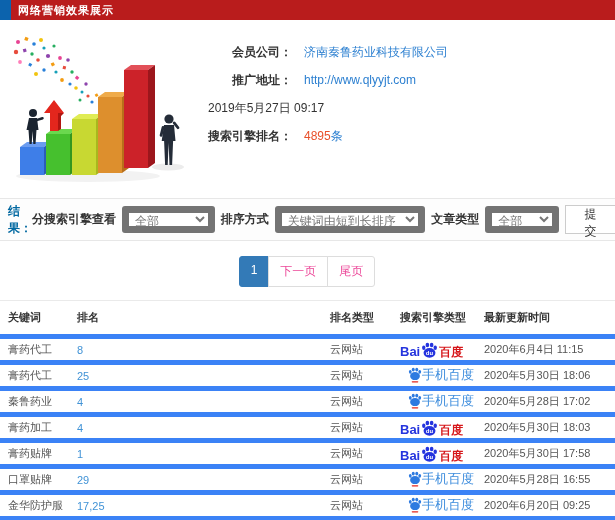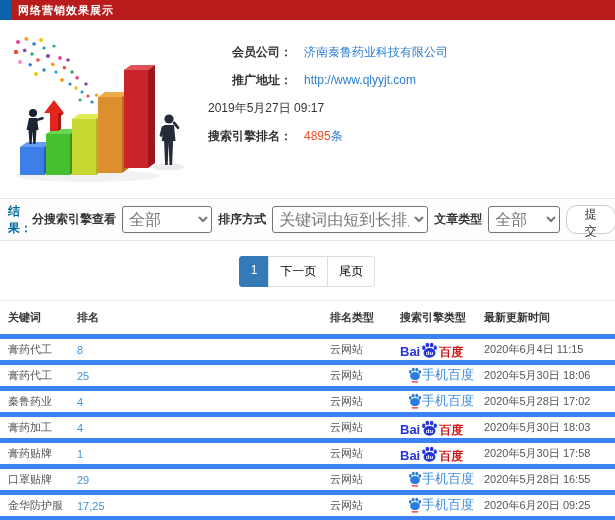--- a/index.html
+++ b/index.html
@@ -22,29 +22,29 @@
   .rank-count { color: #e8502a; }
   .rank-unit { color: #2b7fd0; }
 
   
   .filter-bar { margin-top: 8px; border-top: 1px solid #e7e7e7; border-bottom: 1px solid #e7e7e7;
     background: #fdfdfd; height: 43px; display: flex; align-items: center;
     justify-content: space-between; padding: 0 8px; }
   .result-label { font-size: 12px; font-weight: bold; color: #0369a1; }
   .filter-controls { display: flex; align-items: center; gap: 6px; }
   .filter-label { font-size: 12px; font-weight: bold; color: #333; white-space: nowrap; }
-  .filter-select { height: 27px; border: 1px solid #737373; border-radius: 3px; background: #fff;
-    color: #777; font-size: 16px; font-family: "Liberation Sans", sans-serif; padding: 0 2px; }
+  .filter-select { height: 27px; border: 7px solid #737373; border-radius: 3px; background: #fff;
+    color: #777; font-size: 12px; font-family: "Liberation Sans", sans-serif; padding: 0 2px; }
   .sel-engine { width: 96px; } .sel-sort { width: 156px; } .sel-type { width: 76px; }
-  .submit-btn { height: 29px; padding: 0 13px; border: 1px solid #ccc; border-radius: 11px;
+  .submit-btn { height: 29px; padding: 0 13px; border: 1px solid #ccc; border-radius: 0;
     background: #fff; color: #333; font-size: 12px; cursor: pointer; }
 
   
   .pagination { display: flex; justify-content: center; margin: 15px 0 13px 0; }
-  .page-btn { font-size: 12px; padding: 6px 11px; border: 1px solid #ddd; color: #000000;
+  .page-btn { font-size: 12px; padding: 6px 11px; border: 1px solid #ddd; color: #ec4899;
     background: #fff; margin-left: -1px; cursor: pointer; text-decoration: none; }
   .page-btn.active { background: #337ab7; border-color: #337ab7; color: #fff;
     border-radius: 3px 0 0 3px; }
   .page-btn.last { border-radius: 0 3px 3px 0; }
 
   
   table { width: 100%; border-collapse: collapse; border-top: 1px solid #eaeaea; table-layout: fixed; }
   col.c-kw { width: 77px; } col.c-rank { width: 253px; } col.c-rt { width: 70px; }
   col.c-eng { width: 84px; } col.c-time { width: 131px; }
   th { text-align: left; font-size: 11px; color: #333; padding: 9px 0; font-weight: bold; }

